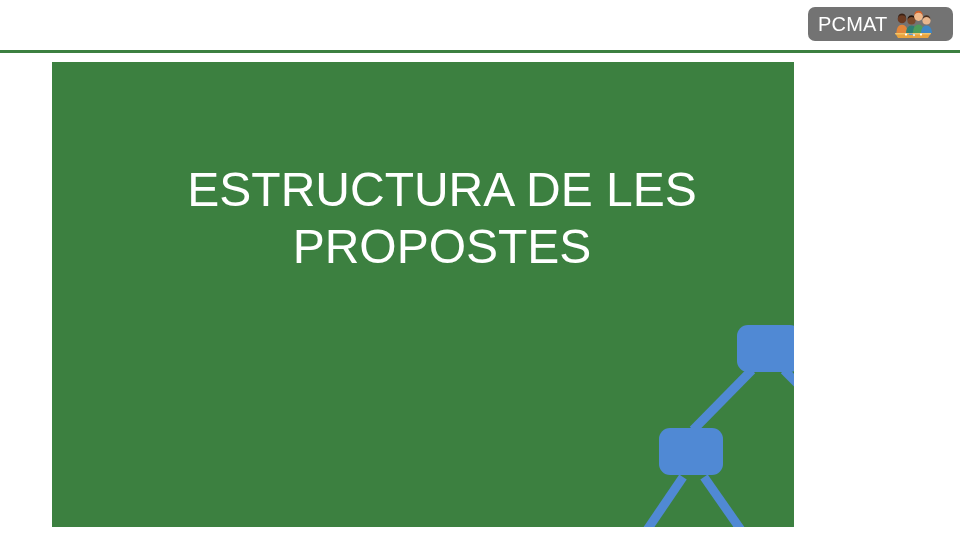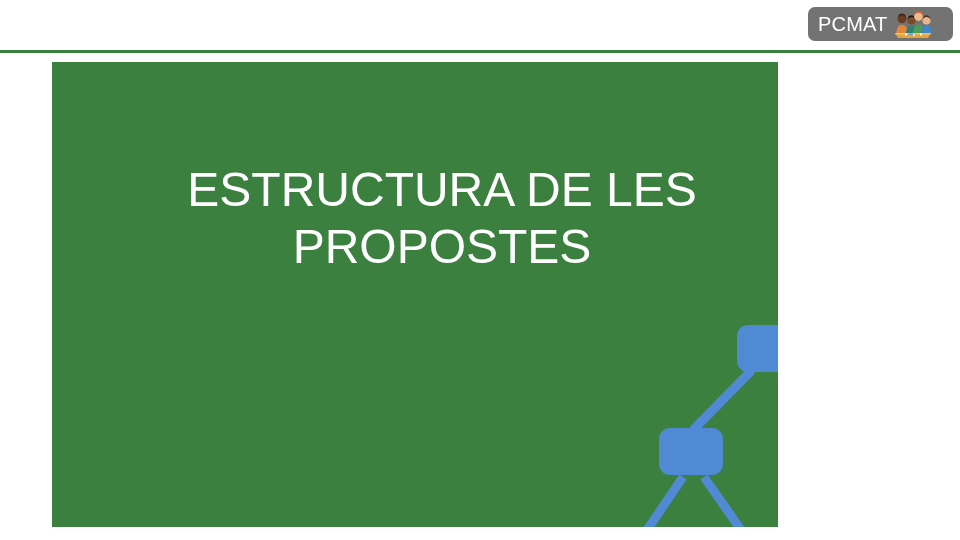--- a/index.html
+++ b/index.html
@@ -79,20 +79,21 @@
 
   
   .content-panel {
     position: absolute;
     left: 52px;
     top: 62px;
     width: 726px;
     height: 465px;
     background: #3c8040;
     overflow: hidden;
+    padding-left: 16px;
   }
 
   
   .slide-title {
     position: absolute;
     left: 40px;
     top: 100px;
     width: 700px;
     margin: 0;
     color: #ffffff;

